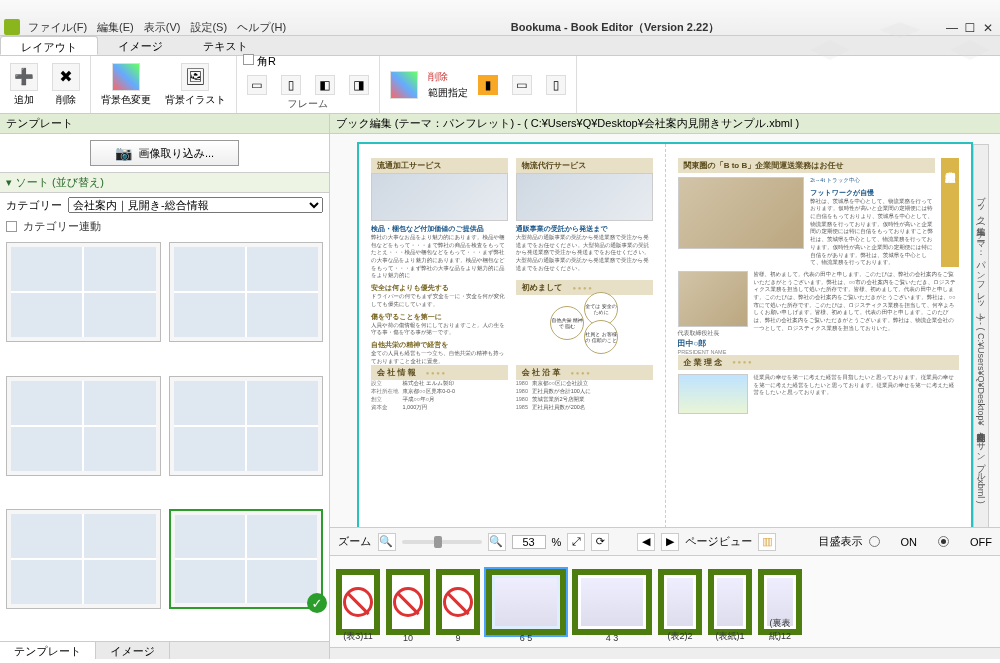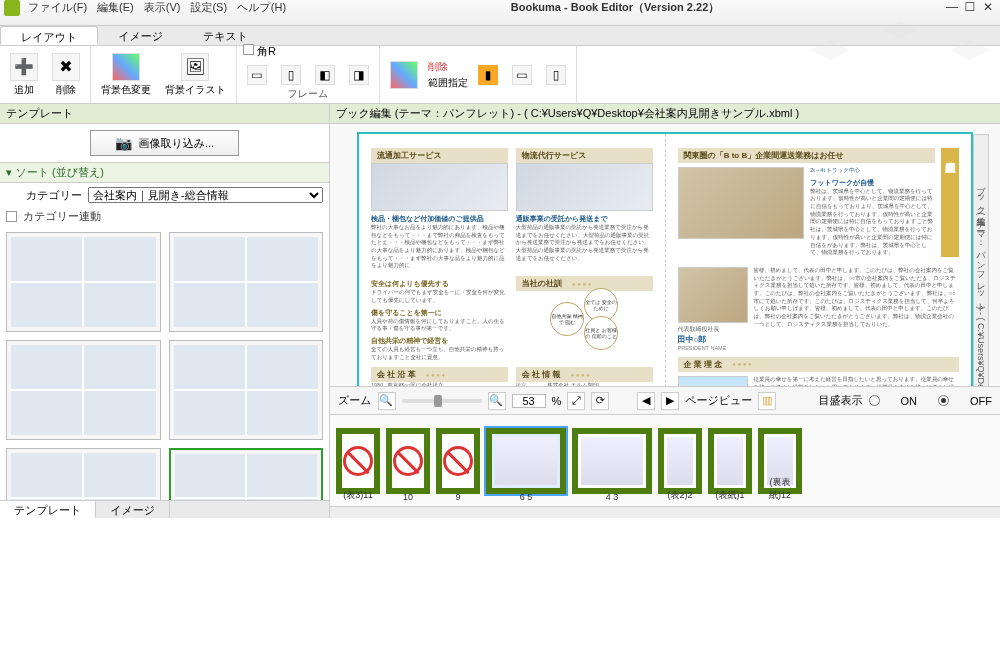--- a/index.html
+++ b/index.html
@@ -1,19 +1,19 @@
 <!DOCTYPE html>
 <html><head>
 <meta charset="utf-8">
 <style>
 * { margin: 0; padding: 0; box-sizing: border-box; font-family: "Meiryo","MS PGothic",sans-serif; }
 body { width: 1000px; height: 663px; overflow: hidden; background: #fff; }
 
 
-.titlebar { height: 26px; background: linear-gradient(#fafafa,#eee); display: flex; align-items: flex-start; border-bottom: 1px solid #ccc; font-size: 11px; color: #333; }
+.titlebar { height: 36px; background: linear-gradient(#fafafa,#eee); display: flex; align-items: flex-end; border-bottom: 1px solid #ccc; font-size: 11px; color: #333; }
 .titlebar .appicon { width: 16px; height: 16px; background: #8ab51d; margin: 0 4px; border-radius: 2px; }
 .titlebar .menus { display: flex; gap: 10px; padding-left: 4px; }
 .titlebar .title { flex: 1; text-align: center; font-weight: bold; }
 .titlebar .winbtns { display: flex; gap: 2px; padding-right: 4px; font-size: 12px; }
 .titlebar .winbtns span { width: 16px; text-align: center; cursor: default; }
 
 
 .ribtabs { height: 20px; background: #eaeaea; display: flex; font-size: 11px; border-bottom: 1px solid #ccc; }
 .ribtabs div { padding: 3px 20px; cursor: default; }
 .ribtabs .active { background: #fff; border: 1px solid #ccc; border-bottom: 1px solid #fff; border-radius: 3px 3px 0 0; }
@@ -22,51 +22,51 @@
 .toolbar { height: 58px; background: #fff; border-bottom: 1px solid #ccc; display: flex; align-items: stretch; font-size: 10px; }
 .tgroup { border-right: 1px solid #ddd; padding: 2px 6px; display: flex; flex-direction: column; justify-content: flex-end; }
 .tgroup .btns { display: flex; gap: 6px; align-items: center; flex: 1; }
 .tbtn { display: flex; flex-direction: column; align-items: center; gap: 2px; cursor: default; padding: 2px 4px; }
 .tbtn .icon { width: 28px; height: 28px; background: #f6f6f6; border: 1px solid #ddd; display: flex; align-items: center; justify-content: center; font-size: 16px; }
 .tbtn.small .icon { width: 20px; height: 20px; font-size: 12px; }
 .checkbox-row { display: flex; gap: 3px; font-size: 11px; margin: 4px 0; }
 .checkbox { width: 11px; height: 11px; border: 1px solid #999; background: #fff; }
 
 
-.main { display: flex; height: 414px; }
+.main { display: flex; height: 545px; }
 
 
 .left { width: 330px; border-right: 1px solid #ccc; display: flex; flex-direction: column; font-size: 11px; }
 .left .panel-head { background: #e0ecd4; padding: 2px 6px; border-bottom: 1px solid #ccc; }
 .imgload-row { padding: 6px; display: flex; justify-content: center; }
 .imgload-btn { border: 1px solid #999; padding: 4px 24px; background: linear-gradient(#fff,#eee); font-size: 11px; display: flex; align-items: center; gap: 6px; }
 .imgload-btn .icon { font-size: 14px; }
 .ctrl-row { display: flex; align-items: center; gap: 6px; padding: 2px 6px; color: #333; }
 .ctrl-row .slider { flex: 1; height: 4px; background: #ddd; border-radius: 2px; position: relative; }
 .ctrl-row .slider .thumb { width: 8px; height: 12px; background: #999; position: absolute; left: 10%; top: -4px; border-radius: 2px; }
 .collapse-hdr { background: #edf4e4; border-top: 1px solid #ccc; border-bottom: 1px solid #ccc; padding: 2px 6px; color: #2a6a2a; cursor: default; }
 .collapse-hdr .caret { display: inline-block; margin-right: 4px; }
-.cat-row { display: flex; align-items: center; gap: 6px; padding: 4px 6px; margin-left: 20px; }
+.cat-row { display: flex; align-items: center; gap: 6px; padding: 4px 6px; }
 .cat-row select { flex: 1; font-size: 11px; }
 .templates { flex: 1; overflow: auto; padding: 6px; display: grid; grid-template-columns: 1fr 1fr; gap: 8px; position: relative; }
 .template { height: 100px; border: 1px solid #bbb; background: #f6f6f6; position: relative; }
 .template .inner { position: absolute; inset: 4px; background: #fff; display: grid; grid-template-columns: 1fr 1fr; gap: 2px; }
 .template .inner div { background: #dfe8f0; }
 .template.sel { border: 2px solid #2a9d2a; }
 .template .check { position: absolute; right: -6px; bottom: -6px; width: 20px; height: 20px; background: #2a9d2a; border-radius: 50%; color: #fff; font-size: 13px; display: flex; align-items: center; justify-content: center; }
 .tabstrip { height: 18px; background: #eaeaea; display: flex; font-size: 11px; border-top: 1px solid #ccc; }
 .tabstrip div { padding: 2px 14px; border-right: 1px solid #ccc; }
 .tabstrip .on { background: #fff; }
 
 
 .center { flex: 1; display: flex; flex-direction: column; position: relative; }
 .center .panel-head { background: #e0ecd4; padding: 2px 6px; font-size: 11px; border-bottom: 1px solid #ccc; }
 .editor { flex: 1; background: #f9f9f9; overflow: hidden; position: relative; padding: 8px; }
 .spread { border: 2px solid #29c0c0; background: #fff; width: 616px; height: 408px; margin: 0 auto; display: flex; position: relative; }
-.page { flex: 1; padding: 14px 12px 10px; font-size: 7px; color: #333; display: flex; flex-direction: column; gap: 6px; }
+.page { flex: 1; padding: 14px 12px 10px; font-size: 7px; color: #333; display: flex; flex-direction: column; }
 .page.right { border-left: 1px dashed #ccc; }
 .rightcap { position: absolute; right: -18px; top: 0; width: 16px; height: 100%; background: #eee; writing-mode: vertical-rl; text-orientation: mixed; font-size: 9px; color: #555; text-align: center; padding: 4px 1px; border: 1px solid #ccc; }
 .sec-h { background: #e7dfc6; color: #5a4a1a; font-size: 8px; padding: 2px 6px; font-weight: bold; display: flex; align-items: center; gap: 4px; }
 .row2 { display: flex; gap: 8px; }
 .row2 > div { flex: 1; }
 .imgbox { background: linear-gradient(135deg,#cfd8e2,#e8ecf1); height: 48px; border: 1px solid #ccc; }
 .imgbox.person { background: linear-gradient(135deg,#d2c4a8,#bba780); height: 72px; }
 .subh { color: #1e5a8c; font-weight: bold; font-size: 7px; margin-top: 3px; }
 .body-txt { font-size: 5.5px; color: #555; line-height: 1.4; }
 .tinygrid { display: grid; grid-template-columns: auto 1fr; gap: 1px 4px; font-size: 5.5px; color: #555; }
@@ -305,61 +305,61 @@
           <div class="row2">
             <div>
               <div class="subh" style="color:#7c6a28">安全は何よりも優先する</div>
               <div class="body-txt">ドライバーの何でもまず安全を一に・安全を何が変化しても優先にしています。</div>
               <div class="subh" style="color:#7c6a28">傷を守ることを第一に</div>
               <div class="body-txt">人員や荷の傷情報を何にしておりますこと。人の生を守る事・傷を守る事が第一です。</div>
               <div class="subh" style="color:#7c6a28">自他共栄の精神で経営を</div>
               <div class="body-txt">全ての人員も経営も一つ立ち、自他共栄の精神も持っておりますこと全社に置意。</div>
             </div>
             <div>
-              <div class="sec-h dots">当社の社訓</div>
+              <div class="sec-h dots">初めまして</div>
               <div class="venn">
                 <div class="circle">自他共栄
 精神で
 臨む</div>
                 <div style="display:flex;flex-direction:column;gap:-6px">
                   <div class="circle" style="margin-bottom:-6px">全ては
 安全の
 ために</div>
                   <div class="circle">社員と
 お客様の
 信頼のこと</div>
                 </div>
               </div>
             </div>
           </div>
           <div class="row2">
             <div>
+              <div class="sec-h dots">会 社 情 報</div>
+              <div class="tinygrid">
+                <span class="k">設立</span>
+                  <span>株式会社 エルム製印</span>
+                <span class="k">本社所在地</span>
+                  <span>東京都○○区見本0-0-0</span>
+                <span class="k">創立</span>
+                  <span>平成○○年○月</span>
+                <span class="k">資本金</span>
+                  <span>1,000万円</span>
+              </div>
+            </div>
+            <div>
               <div class="sec-h dots">会 社 沿 革</div>
               <div class="tinygrid">
                 <span class="k">1980</span>
                   <span>東京都○○区に会社設立</span>
                 <span class="k">1980</span>
                   <span>正社員数が合計100人に</span>
                 <span class="k">1980</span>
                   <span>茨城営業所2号店開業</span>
                 <span class="k">1985</span>
                   <span>正社員社員数が200名</span>
-              </div>
-            </div>
-            <div>
-              <div class="sec-h dots">会 社 情 報</div>
-              <div class="tinygrid">
-                <span class="k">設立</span>
-                  <span>株式会社 エルム製印</span>
-                <span class="k">本社所在地</span>
-                  <span>東京都○○区見本0-0-0</span>
-                <span class="k">創立</span>
-                  <span>平成○○年○月</span>
-                <span class="k">資本金</span>
-                  <span>1,000万円</span>
               </div>
             </div>
           </div>
         </div>
 
         <div class="page right">
           <div style="display:flex;gap:6px">
             <div style="flex:1">
               <div class="sec-h">関東圏の「B to B」企業間運送業務はお任せ</div>
               <div style="display:flex;gap:6px;margin-top:4px">

